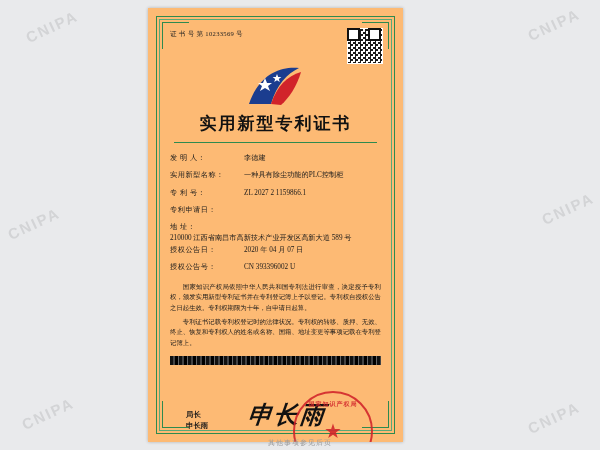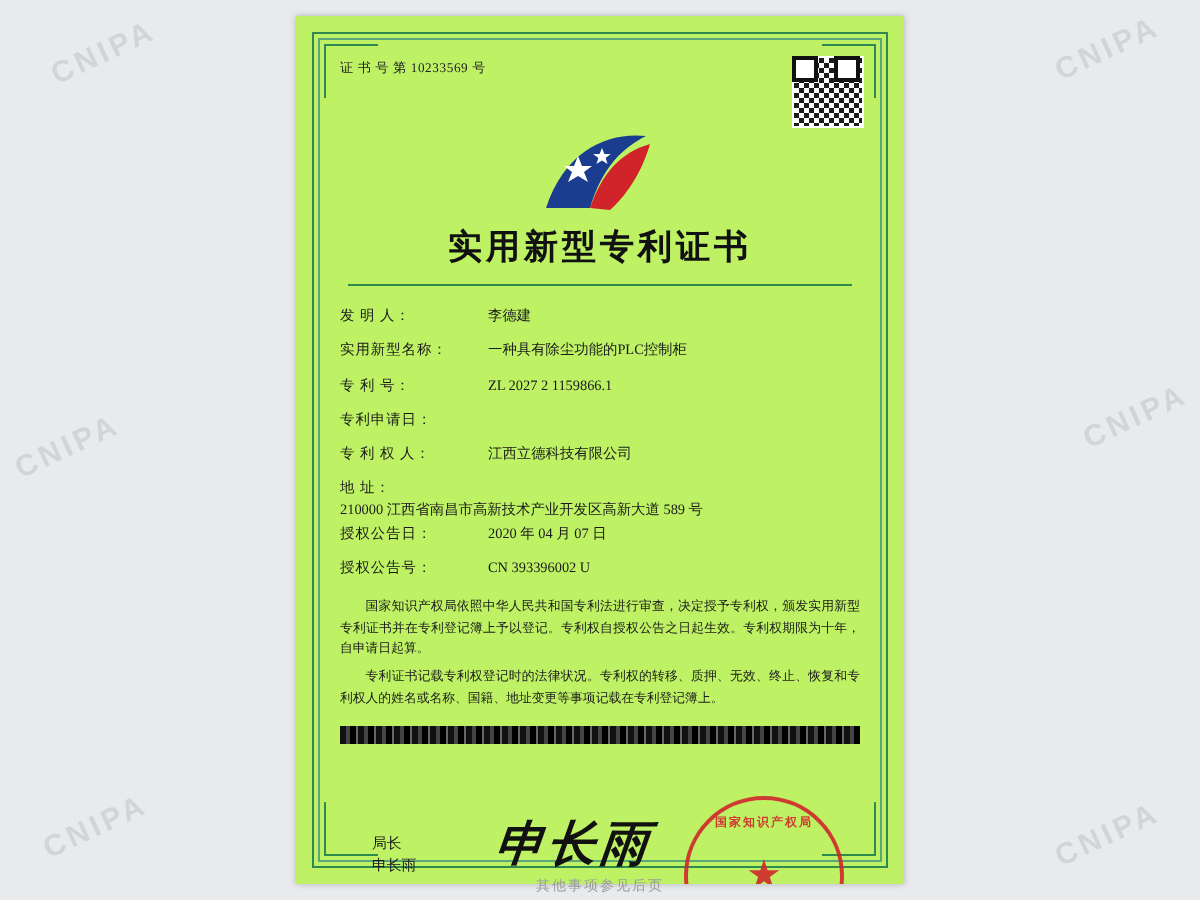--- a/index.html
+++ b/index.html
@@ -18,22 +18,22 @@
   .bg-wm.rot{transform:rotate(-25deg);}
   .wm-tl{left:24px;top:18px;}
   .wm-tr{right:18px;top:16px;}
   .wm-bl{left:20px;bottom:28px;}
   .wm-br{right:18px;bottom:24px;}
   .wm-ml{left:6px;top:215px;}
   .wm-mr{right:4px;top:200px;}
 
   
   .sheet{
-    position:absolute;left:148px;top:8px;width:304px;height:434px;
-    background:#bef264;
+    position:absolute;left:148px;top:8px;width:255px;height:434px;
+    background:#fdba74;
     box-shadow:0 0 3px rgba(0,0,0,.25);
     overflow:hidden;
   }
   .border-outer{
     position:absolute;left:8px;top:8px;right:8px;bottom:8px;
     border:1.4px solid #2e8a4f;
   }
   .border-inner{
     position:absolute;left:11px;top:11px;right:11px;bottom:11px;
     border:0.6px solid #5aa877;
@@ -82,21 +82,21 @@
     text-indent:2em;
   }
   .body-text p{margin:0 0 4px 0;}
 
   .mask-bar{
     margin-top:8px;height:9px;width:100%;
     background:repeating-linear-gradient(90deg,#111 0 3px,#444 3px 5px,#000 5px 8px,#666 8px 9px);
   }
 
   .sign-area{position:relative;margin-top:30px;height:70px;}
-  .sign-label{font-size:7.4px;font-family:"Liberation Serif","DejaVu Serif",serif;line-height:1.5;color:#1a1a1a;position:absolute;left:16px;top:14px;}
+  .sign-label{font-size:7.4px;font-family:"Liberation Serif","DejaVu Serif",serif;line-height:1.5;color:#1a1a1a;position:absolute;left:16px;top:14px;font-weight:bold;}
   .sign-script{
     position:absolute;left:78px;top:4px;font-size:24px;color:#111;
     font-family:"Liberation Serif","DejaVu Serif",serif;font-style:italic;font-weight:bold;
     letter-spacing:2px;transform:skewX(-6deg);
   }
   
   .seal{
     position:absolute;right:8px;top:-4px;width:76px;height:76px;border-radius:50%;
     border:2.4px solid #d1232a;color:#d1232a;
     display:flex;align-items:center;justify-content:center;
@@ -166,24 +166,20 @@
         <div class="flabel">实用新型名称：</div>
         <div class="fval">一种具有除尘功能的PLC控制柜</div>
       </div>
       <div class="frow">
         <div class="flabel">专 利 号：</div>
         <div class="fval">ZL 2027 2 1159866.1</div>
       </div>
       <div class="frow">
         <div class="flabel">专利申请日：</div>
       </div>
-      <div class="frow">
-        <div class="flabel">专 利 权 人：</div>
-        <div class="fval">江西立德科技有限公司</div>
-      </div>
       <div class="frow tight">
         <div class="flabel">地 址：</div>
         <div class="fval">210000 江西省南昌市高新技术产业开发区高新大道 589 号</div>
       </div>
       <div class="frow">
         <div class="flabel">授权公告日：</div>
         <div class="fval">2020 年 04 月 07 日</div>
       </div>
       <div class="frow">
         <div class="flabel">授权公告号：</div>

